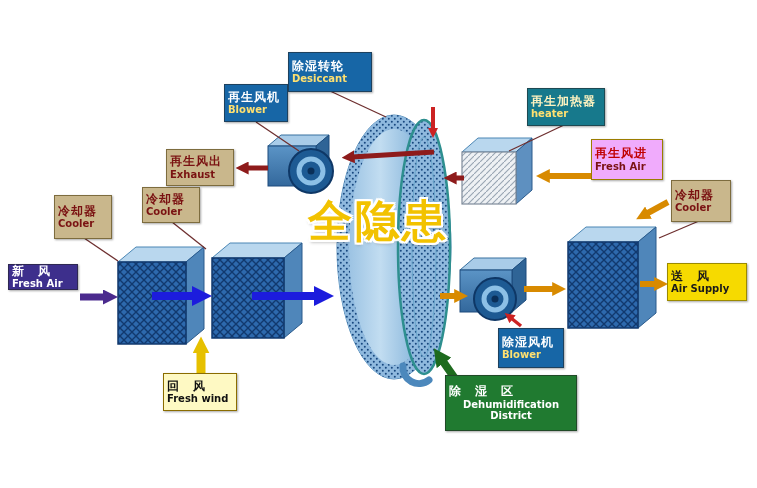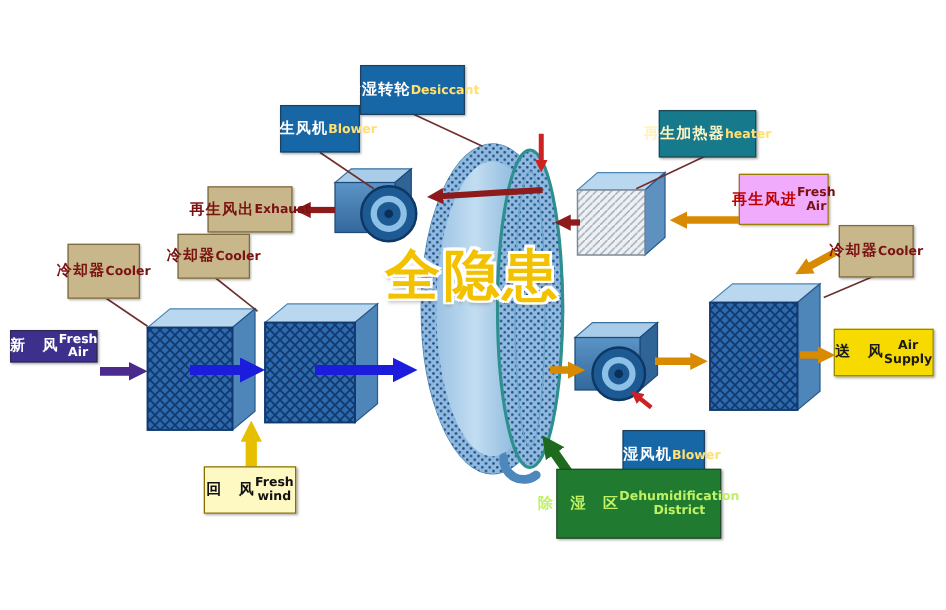--- a/index.html
+++ b/index.html
@@ -1,49 +1,49 @@
 <!DOCTYPE html>
 <html><head>
 <meta charset="utf-8">
 <style>
   *{margin:0;padding:0;box-sizing:border-box}
   html,body{background:#ffffff;font-family:"DejaVu Sans","Liberation Sans",sans-serif}
   .stage{position:relative;width:757px;height:488px;background:#ffffff;overflow:hidden}
   svg.diagram{position:absolute;left:0;top:0;z-index:1}
 
   
-  .lab{position:absolute;z-index:2;display:flex;flex-direction:row;align-items:center;justify-content:center;
+  .lab{position:absolute;z-index:2;display:flex;flex-direction:column;align-items:flex-start;justify-content:center;
        text-align:center;border:1px solid rgba(35,35,35,.55);box-shadow:1px 1px 2px rgba(0,0,0,.35);
        padding:2px 3px;line-height:1.12}
   .lab .zh{font-size:12px;font-weight:bold;letter-spacing:1px;white-space:nowrap}
   .lab .en{font-size:10px;font-weight:bold;line-height:1.1}
   .en.wrap-all{word-break:break-all}
 
   .lab-blue{background:#1766A6}.lab-blue .zh{color:#ffffff}.lab-blue .en{color:#FFE070}
   .lab-teal{background:#17798C}.lab-teal .zh{color:#FFF3C0}.lab-teal .en{color:#FFE070}
   .lab-tan{background:#C9B78C;border-color:#7d6c3e}.lab-tan .zh,.lab-tan .en{color:#7A1212}
   .lab-yellow{background:#f0abfc;border-color:#9b7d00}.lab-yellow .zh{color:#C00000}.lab-yellow .en{color:#7A1212}
   .lab-bya{background:#F6DA00;border-color:#9b8a00}.lab-bya .zh,.lab-bya .en{color:#1a1a1a}
   .lab-gold{background:#fef9c3;border-color:#8a6c00}.lab-gold .zh,.lab-gold .en{color:#111111}
   .lab-purple{background:#3D2F8C}.lab-purple .zh,.lab-purple .en{color:#ffffff}
-  .lab-green{background:#207A30}.lab-green .zh,.lab-green .en{color:#bef264}
+  .lab-green{background:#207A30}.lab-green .zh,.lab-green .en{color:#ffffff}
 
   #lab-regen-blower{left:224px;top:84px;width:64px;height:38px}
   #lab-desiccant{left:288px;top:52px;width:84px;height:40px}
   #lab-regen-area{left:424px;top:47px;width:68px;height:58px}
   #lab-regen-heater{left:527px;top:88px;width:78px;height:38px}
   #lab-exhaust{left:166px;top:149px;width:68px;height:37px}
   #lab-cooler-mid{left:142px;top:187px;width:58px;height:36px}
   #lab-cooler-left{left:54px;top:195px;width:58px;height:44px}
   #lab-regen-fresh-air{left:591px;top:139px;width:72px;height:41px}
   #lab-cooler-right{left:671px;top:180px;width:60px;height:42px}
   #lab-fresh-air{left:8px;top:264px;width:70px;height:26px}
   #lab-air-supply{left:667px;top:263px;width:80px;height:38px}
   #lab-back-wind{left:163px;top:373px;width:74px;height:38px}
-  #lab-dehumid-blower{left:498px;top:344px;width:66px;height:40px}
+  #lab-dehumid-blower{left:498px;top:328px;width:66px;height:40px}
   #lab-dehumid-district{left:445px;top:375px;width:132px;height:56px}
 
   
   .title{position:absolute;left:0;right:0;top:198px;z-index:10;text-align:center;
          font-weight:bold;color:#F2C200;font-size:44px;letter-spacing:3px;line-height:1.04;
          text-shadow:-2px -2px 0 #fff,2px -2px 0 #fff,-2px 2px 0 #fff,2px 2px 0 #fff,
                      -2px 0 0 #fff,2px 0 0 #fff,0 -2px 0 #fff,0 2px 0 #fff,0 3px 3px rgba(120,120,120,.45)}
 </style>
 </head>
 <body>

